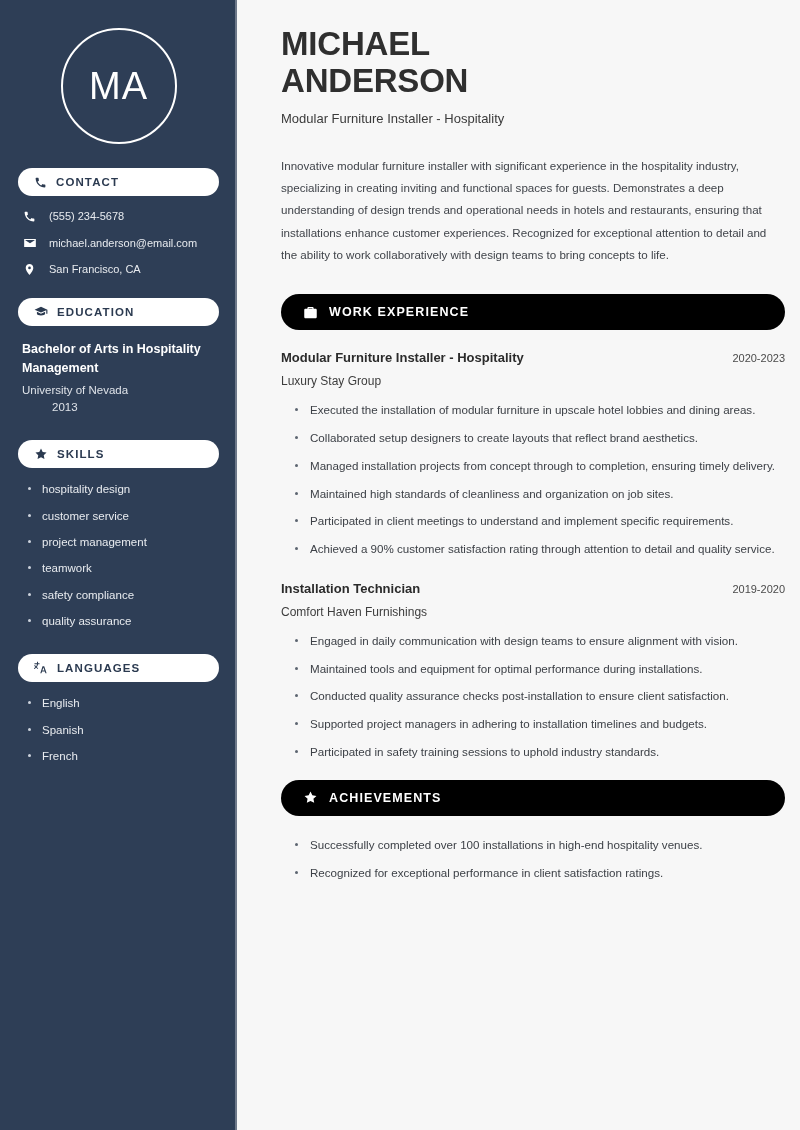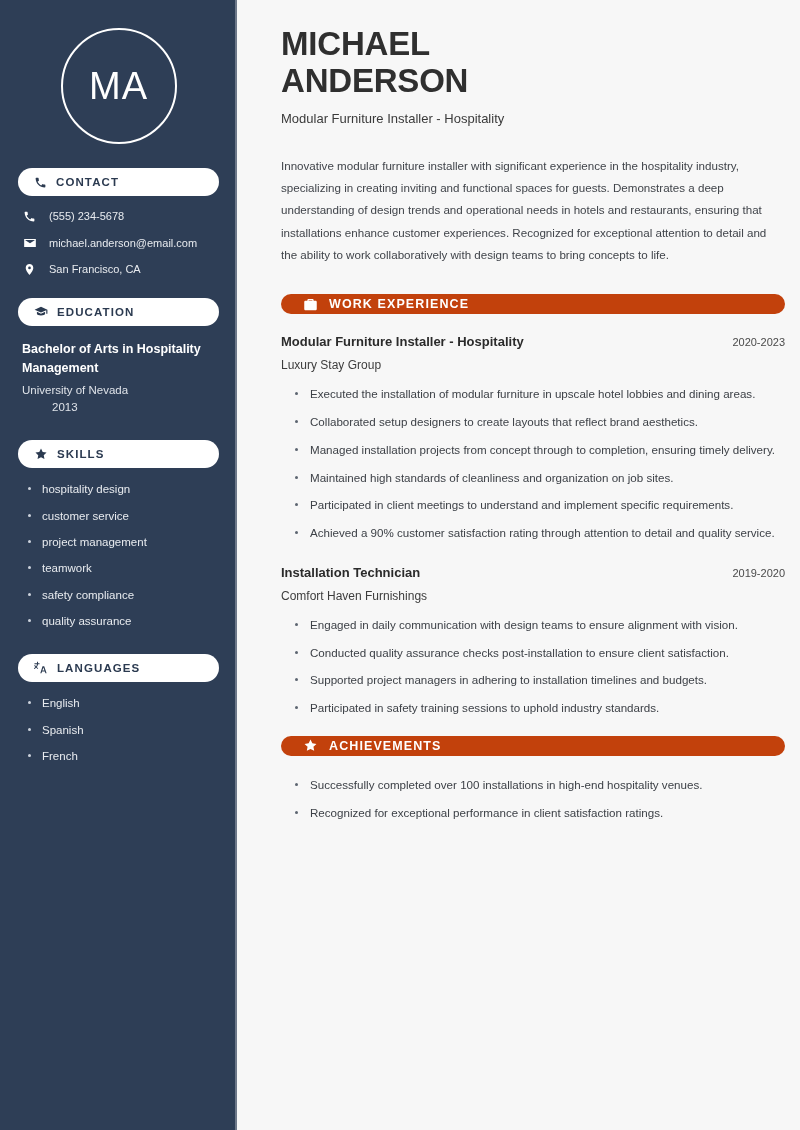--- a/index.html
+++ b/index.html
@@ -146,23 +146,23 @@
   }
   .summary {
     font-size: 11.6px;
     line-height: 1.92;
     color: #40444a;
     margin: 29px 0 0 0;
     max-width: 505px;
   }
 
   .dark-pill {
-    background: #c2410c;
+    background: #000000;
     border-radius: 22px;
-    height: 20px;
+    height: 36px;
     display: flex;
     align-items: center;
     gap: 11px;
     padding: 0 22px;
     margin-top: 28px;
     margin-bottom: 20px;
     width: 504px;
   }
   .dark-pill .ico svg { display: block; fill: #ffffff; }
   .dark-pill .pill-label {
@@ -357,20 +357,21 @@
     </div>
 
     <div class="job" style="margin-top:22px;">
       <div class="job-head">
         <span class="job-title">Installation Technician</span>
         <span class="job-dates">2019-2020</span>
       </div>
       <div class="job-company">Comfort Haven Furnishings</div>
       <ul class="bullets">
         <li>Engaged in daily communication with design teams to ensure alignment with vision.</li>
+        <li>Maintained tools and equipment for optimal performance during installations.</li>
         <li>Conducted quality assurance checks post-installation to ensure client satisfaction.</li>
         <li>Supported project managers in adhering to installation timelines and budgets.</li>
         <li>Participated in safety training sessions to uphold industry standards.</li>
       </ul>
     </div>
 
     <div class="dark-pill" style="margin-top:12px;">
       <span class="ico">
         <svg width="15" height="15" viewBox="0 0 24 24">
             <path d="M12 2.5l2.9 6 6.6.9-4.8 4.6 1.2 6.5L12 17.4 6.1 20.5l1.2-6.5L2.5 9.4l6.6-.9z"></path>

